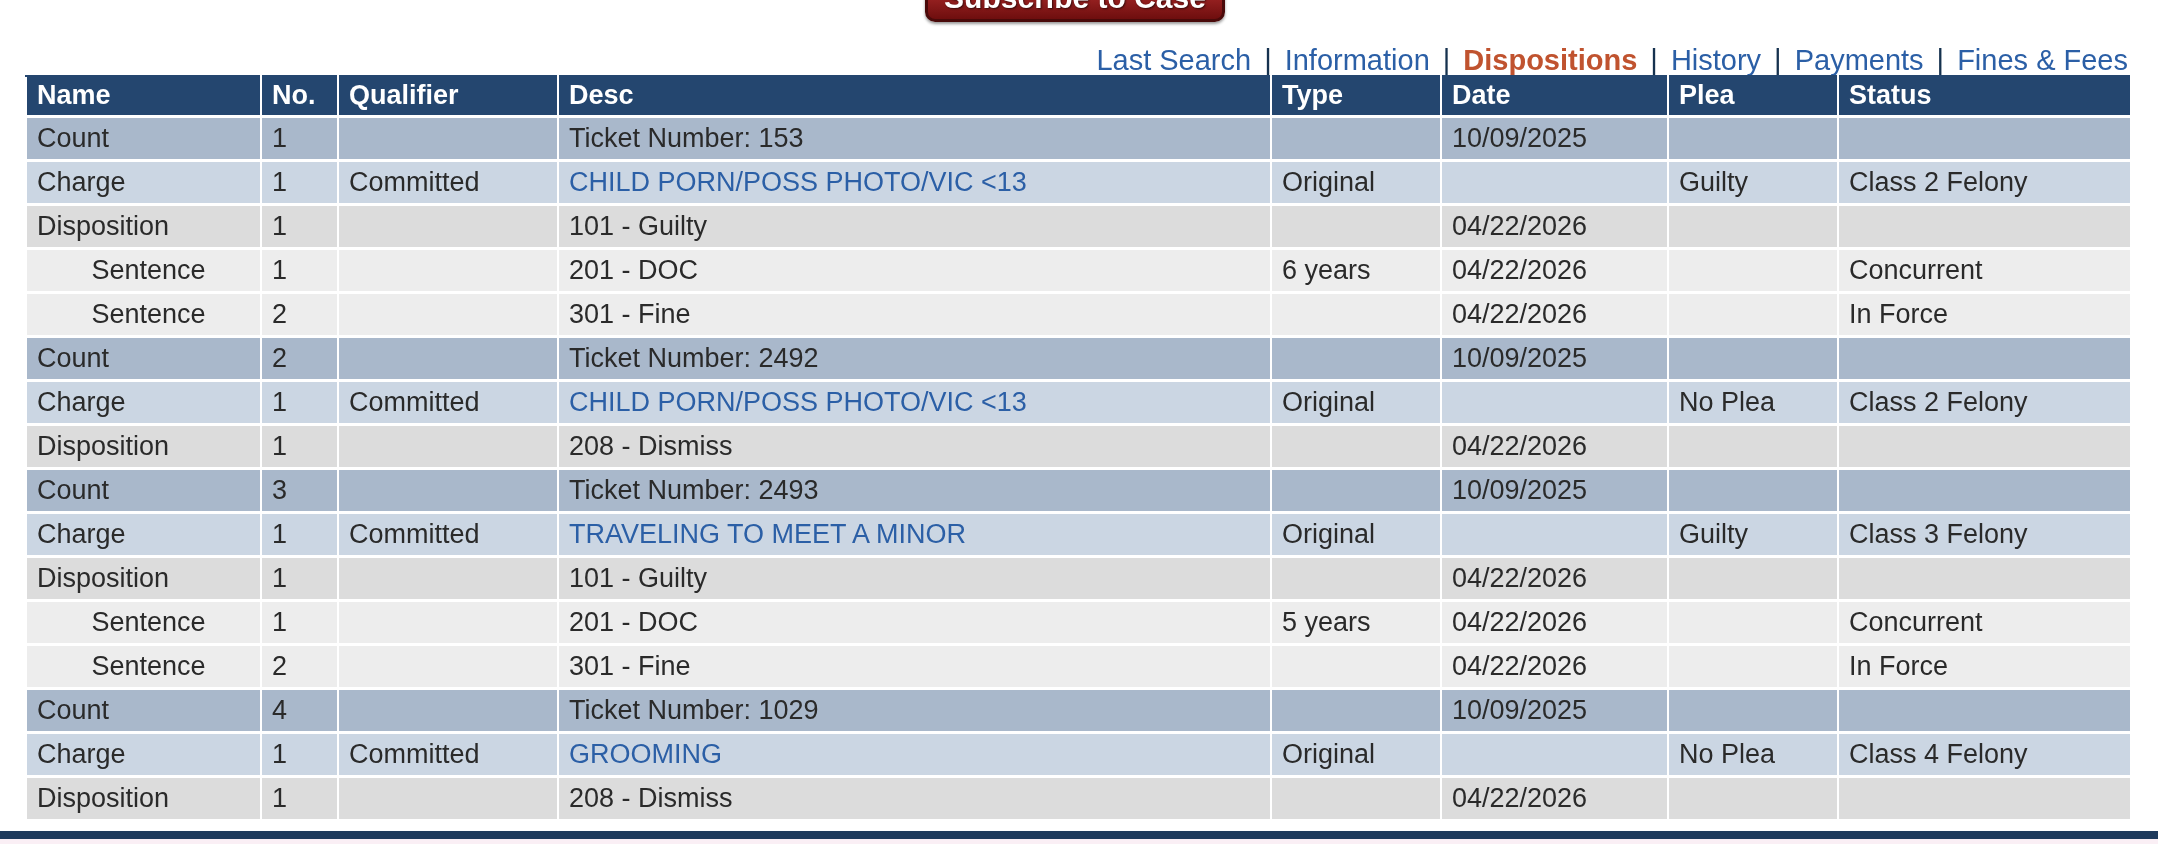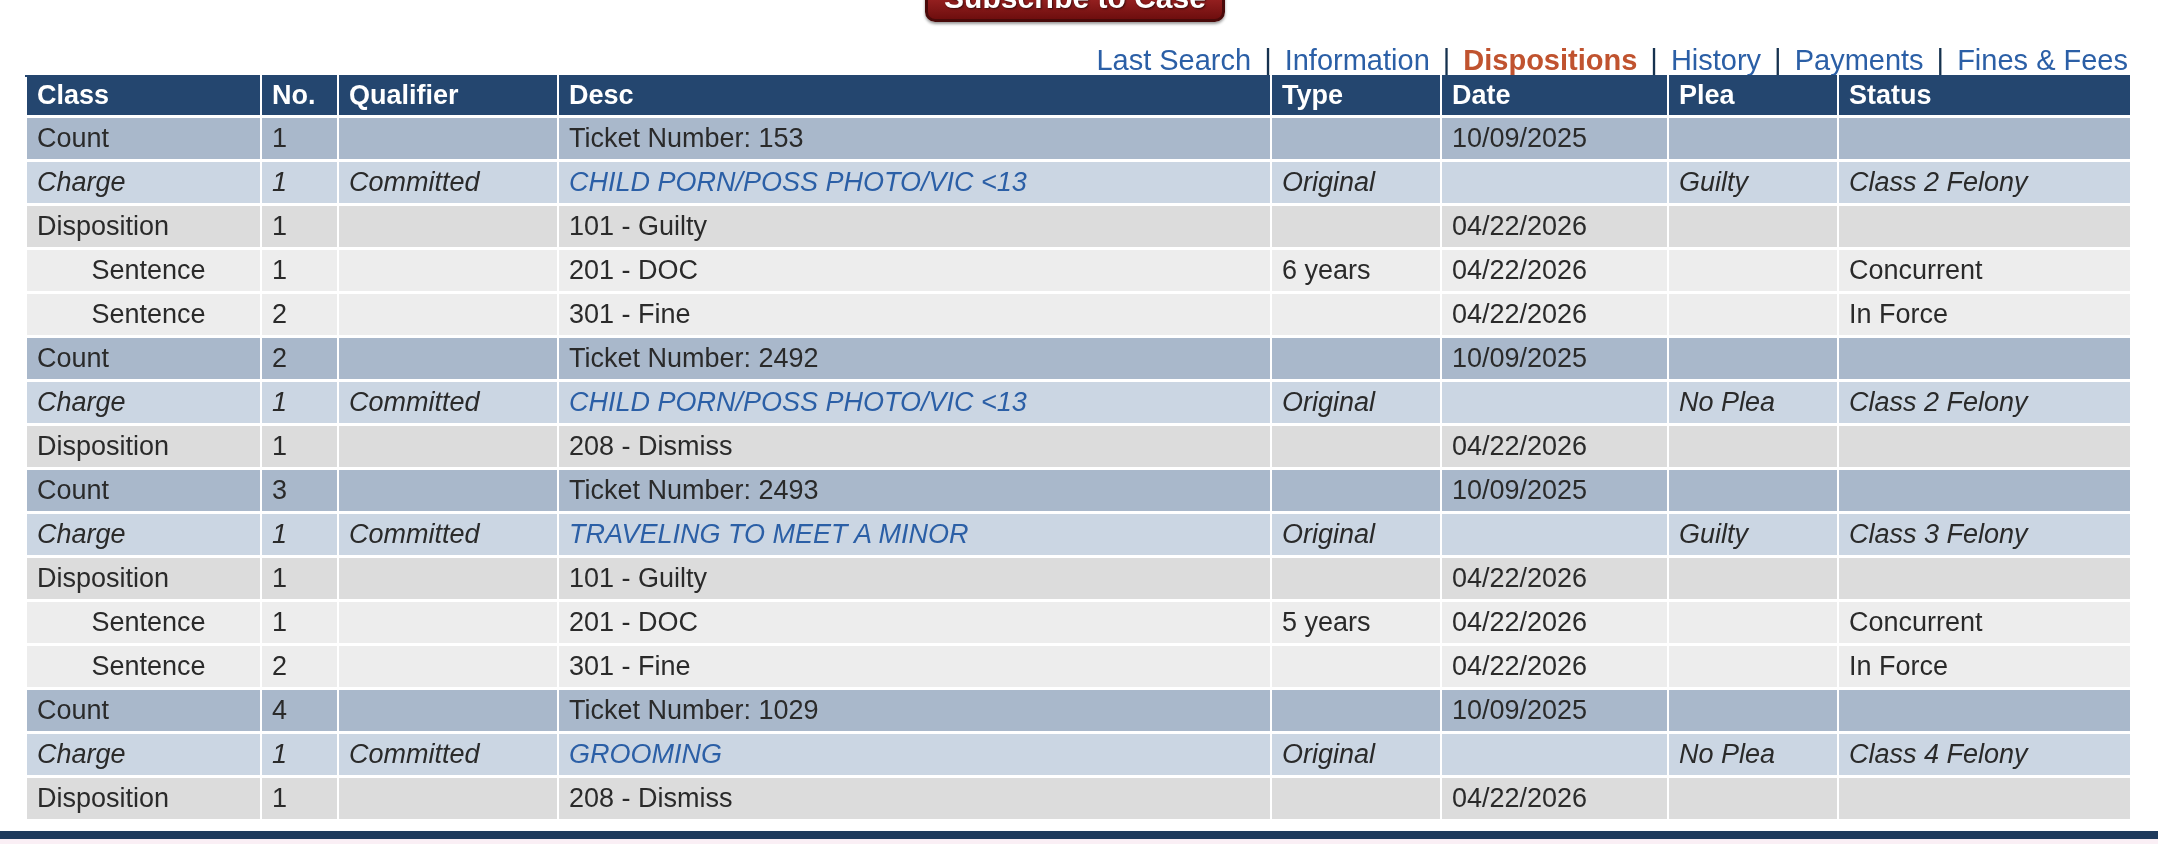--- a/index.html
+++ b/index.html
@@ -55,21 +55,21 @@
     background:var(--header-bg);color:#fff;font-weight:bold;text-align:left;
     height:40px;padding:0 0 0 10px;
     border:2px solid #fff;border-bottom:3px solid #fff;border-top:2px solid var(--header-bg);
   }
   table.disp td{
     height:44px;padding:0 0 0 10px;
     border:2px solid #fff;border-bottom:3px solid #fff;
     white-space:nowrap;overflow:hidden;
   }
   tr.row-count td{background:var(--count-bg);}
-  tr.row-charge td{background:var(--charge-bg);font-style:italic;}
+  tr.row-charge td{background:var(--charge-bg);}
   tr.row-disposition td{background:var(--disposition-bg);}
   tr.row-sentence td{background:var(--sentence-bg);}
   td.indent-1{padding-left:26px;}
   td.indent-2{padding-left:42px;text-align:center;}
   td a.desc-link{color:var(--link-color);text-decoration:none;cursor:pointer;}
 
   
   .footer-bar{position:absolute;left:0;top:831px;width:2158px;height:8px;background:var(--footer-bar-color);}
   .footer-strip{position:absolute;left:0;top:839px;width:2158px;height:5px;background:var(--footer-strip-color);}
 </style>
@@ -102,21 +102,21 @@
       <col style="width:77px">
       <col style="width:220px">
       <col style="width:713px">
     <col style="width:170px">
       <col style="width:227px">
       <col style="width:170px">
       <col style="width:293px">
   </colgroup>
   <thead>
     <tr>
-      <th>Class</th>
+      <th>Name</th>
       <th>No.</th>
       <th>Qualifier</th>
       <th>Desc</th>
       <th>Type</th>
       <th>Date</th>
       <th>Plea</th>
       <th>Status</th>
     </tr>
   </thead>
   <tbody id="disp-body">

